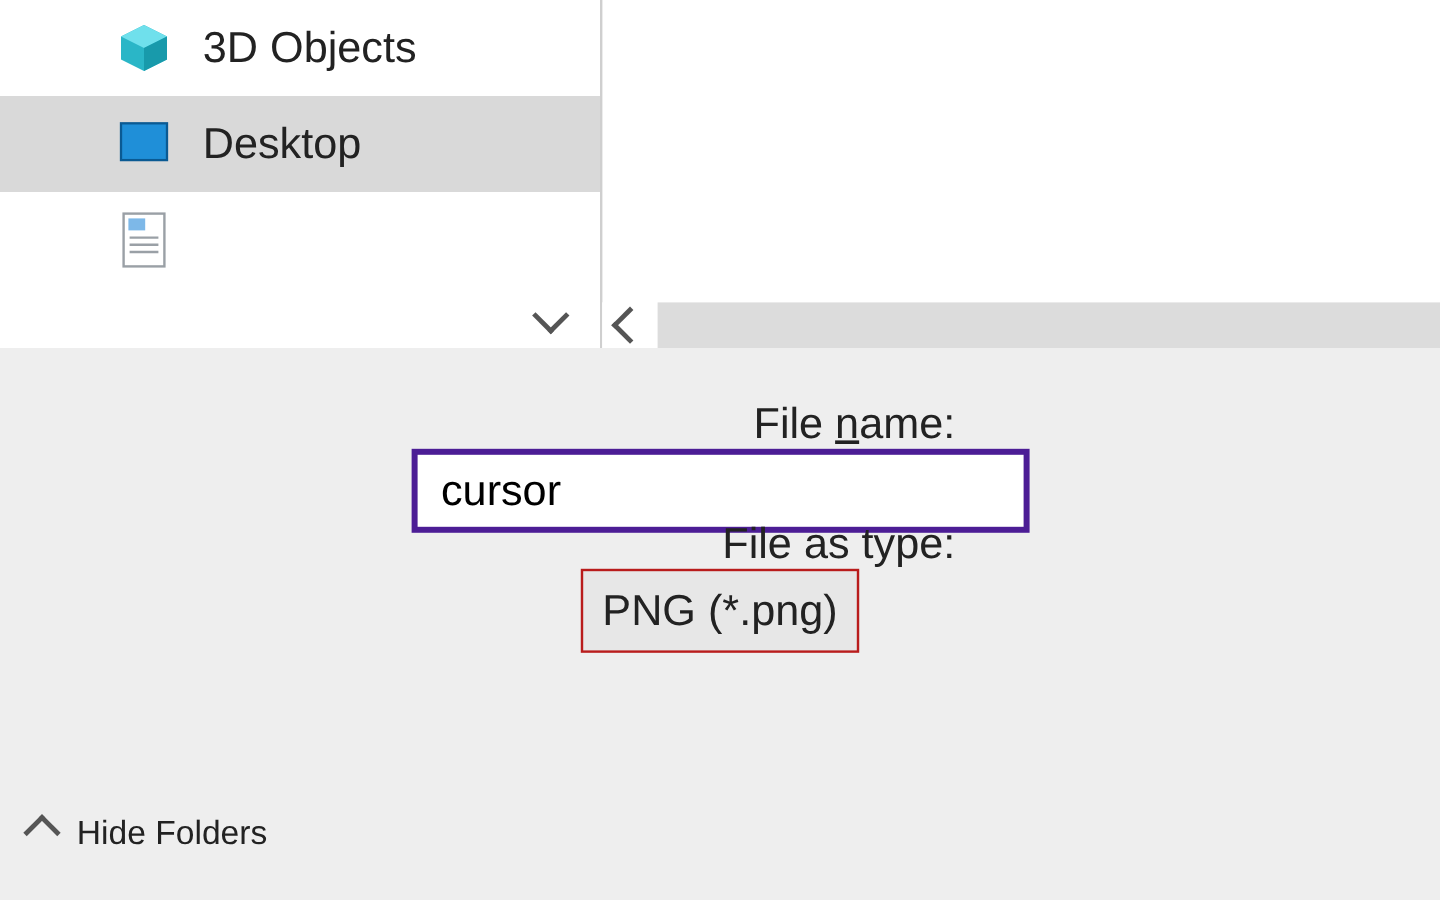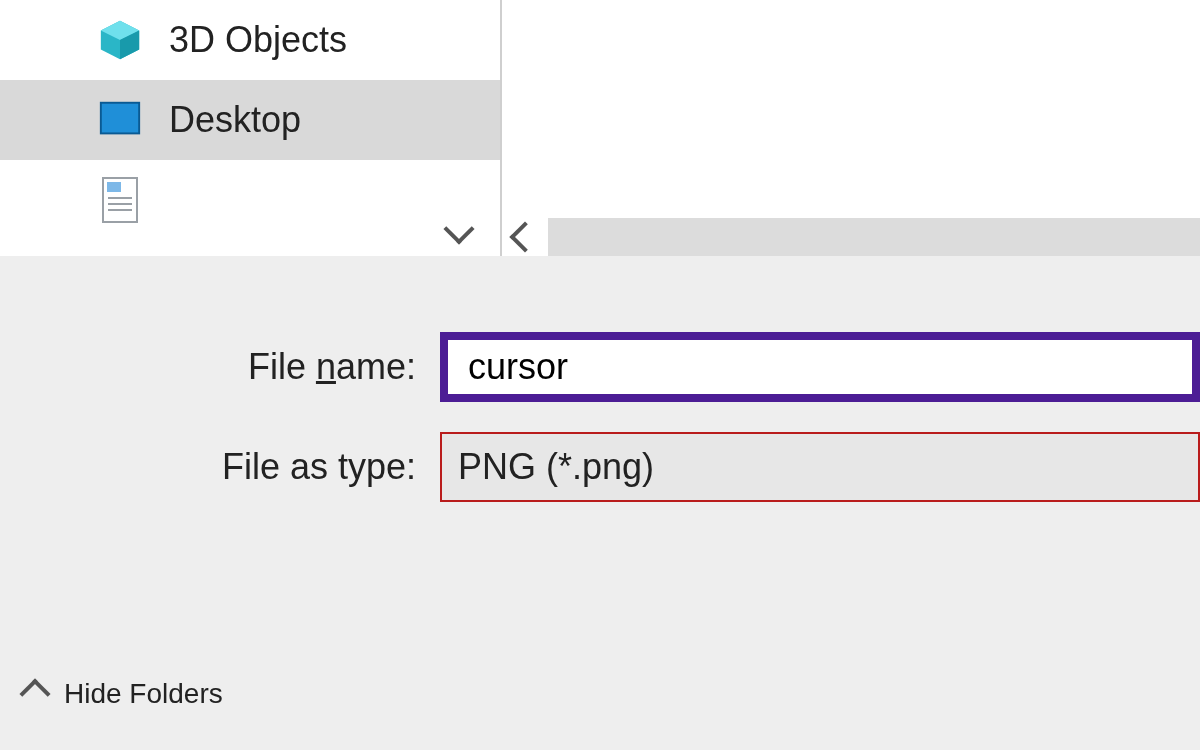--- a/index.html
+++ b/index.html
@@ -10,21 +10,21 @@
       font-size: 32px;
       color: #222;
       background: #eeeeee;
       overflow: hidden;
       position: relative;
     }
 
     
     .top {
       display: flex;
-      height: 256px;
+      height: 290px;
       background: #f9a8d4;
     }
 
     
     .tree {
       width: 500px;
       background: #ffffff;
       position: relative;
     }
     .tree-item {
@@ -75,38 +75,39 @@
     .bottom {
       position: absolute;
       left: 0; right: 0; bottom: 0; top: 290px;
       background: #eeeeee;
     }
 
     .form-row {
       display: flex;
       align-items: center;
       height: 70px;
+      flex-direction: column;
     }
     .form-row .lbl {
       width: 440px;
       text-align: right;
       padding-right: 24px;
       font-size: 36px;
     }
     .form-row .ctrl {
       flex: 1;
     }
 
     .row-filename { margin-top: 42px; }
     .row-type     { margin-top: 30px; }
 
     .filename-input {
       width: 100%;
       height: 70px;
-      border: 8px solid #4c1d95;
+      border: 5px solid #4c1d95;
       background: #ffffff;
       font-family: inherit;
       font-size: 36px;
       padding: 0 20px;
       outline: none;
     }
 
     .type-select {
       width: 100%;
       height: 70px;

